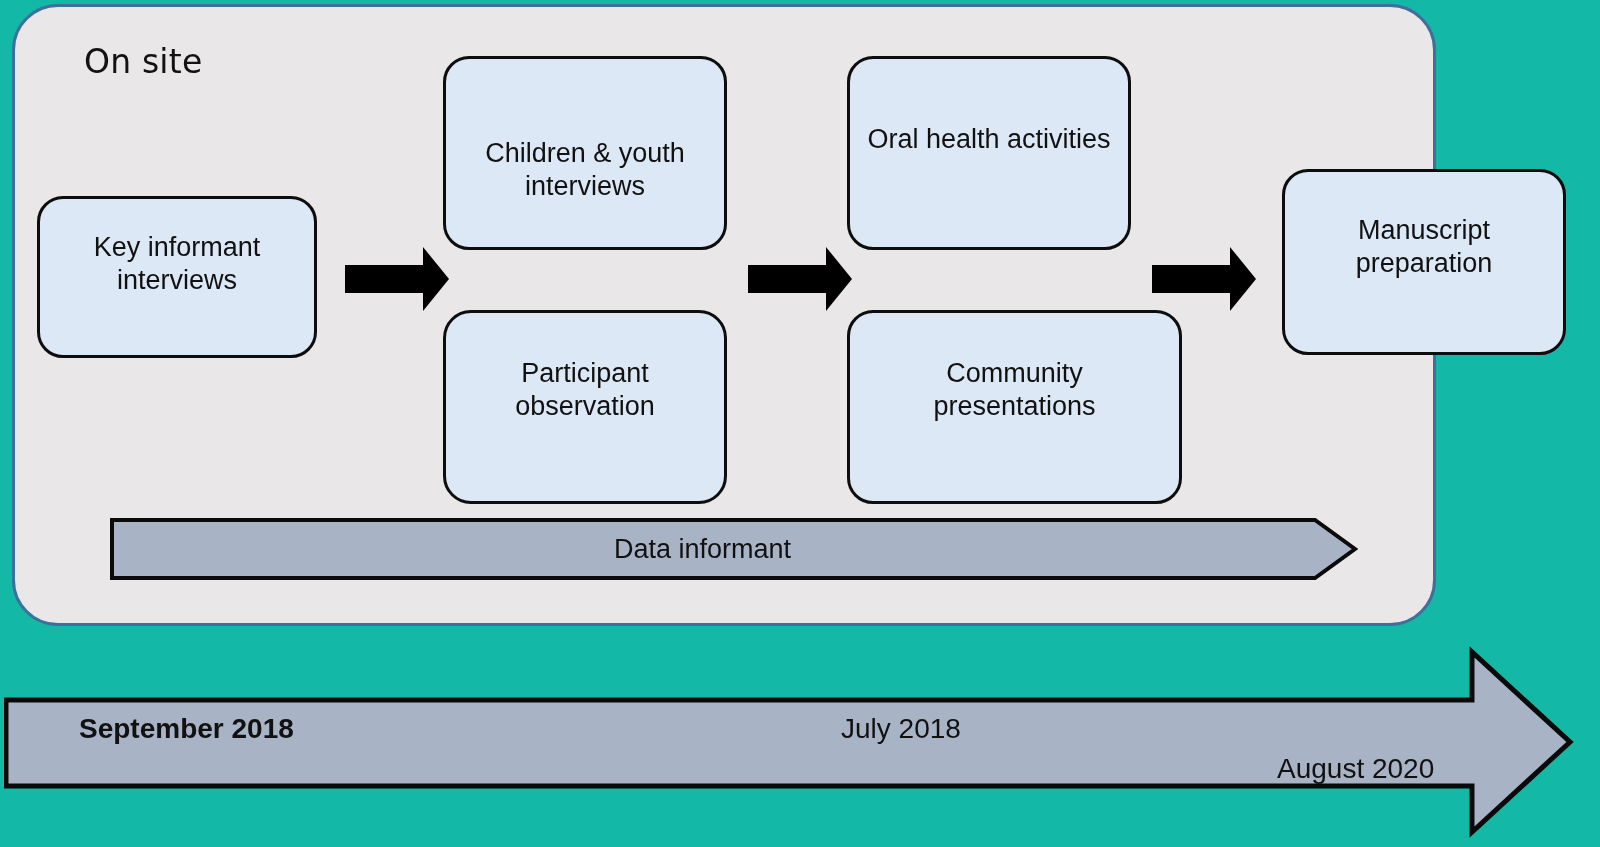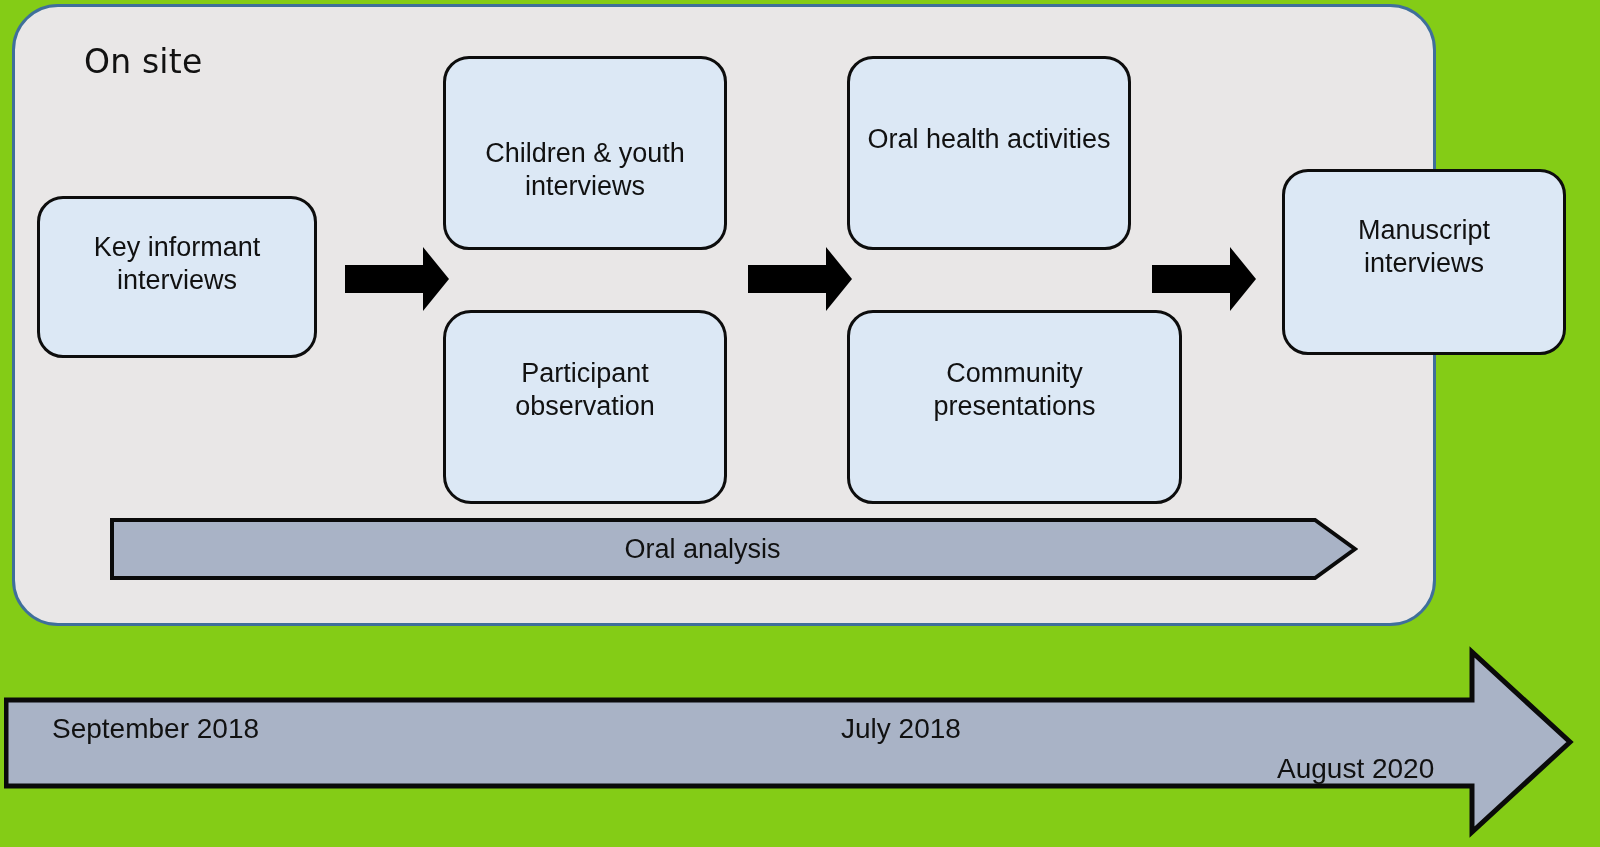--- a/index.html
+++ b/index.html
@@ -8,21 +8,21 @@
     padding: 0;
     background: #ffffff;
   }
   body {
     font-family: "Liberation Sans", sans-serif;
   }
   #canvas {
     position: relative;
     width: 1600px;
     height: 847px;
-    background: #84cc16;
+    background: #14b8a6;
     overflow: hidden;
   }
 
   
   .onsite-panel {
     position: absolute;
     left: 12px;
     top: 4px;
     width: 1424px;
     height: 622px;
@@ -122,21 +122,21 @@
     top: 640px;
     width: 1572px;
     height: 204px;
   }
   .timeline-label {
     position: absolute;
     font-size: 28px;
     color: #111111;
     white-space: nowrap;
   }
-  #tl-start { left: 52px;   top: 713px; }
+  #tl-start { left: 79px;   top: 713px; font-weight: bold; }
   #tl-mid   { left: 841px;  top: 713px; }
   #tl-end   { left: 1277px; top: 713px; margin-top: 40px; }
 </style>
 </head>
 <body>
 
 <div id="canvas">
 
   <div class="onsite-panel"></div>
   <div class="onsite-label">On site</div>
@@ -176,28 +176,28 @@
     <span class="pbox-label">Oral health activities</span>
   </div>
 
   <div class="pbox align-top" id="box-community">
     <span class="pbox-label">Community
 presentations</span>
   </div>
 
   <div class="pbox align-top" id="box-manuscript">
     <span class="pbox-label">Manuscript
-interviews</span>
+preparation</span>
   </div>
 
   <div id="data-analysis-band">
     <svg viewBox="0 0 1248 62" width="1248" height="62" xmlns="http://www.w3.org/2000/svg">
       <polygon points="2,2 1205,2 1245,31 1205,60 2,60" fill="#a9b3c6" stroke="#0a0a0a" stroke-width="4" stroke-linejoin="miter"></polygon>
     </svg>
-    <div class="band-label">Oral analysis</div>
+    <div class="band-label">Data informant</div>
   </div>
 
   <div id="timeline">
     <svg viewBox="0 0 1572 204" width="1572" height="204" xmlns="http://www.w3.org/2000/svg">
       <polygon points="2,60 1468,60 1468,12 1566,102 1468,192 1468,146 2,146" fill="#a9b3c6" stroke="#0a0a0a" stroke-width="5" stroke-linejoin="miter"></polygon>
     </svg>
   </div>
   <div class="timeline-label" id="tl-start">September 2018</div>
   <div class="timeline-label" id="tl-mid">July 2018</div>
   <div class="timeline-label" id="tl-end">August 2020</div>

